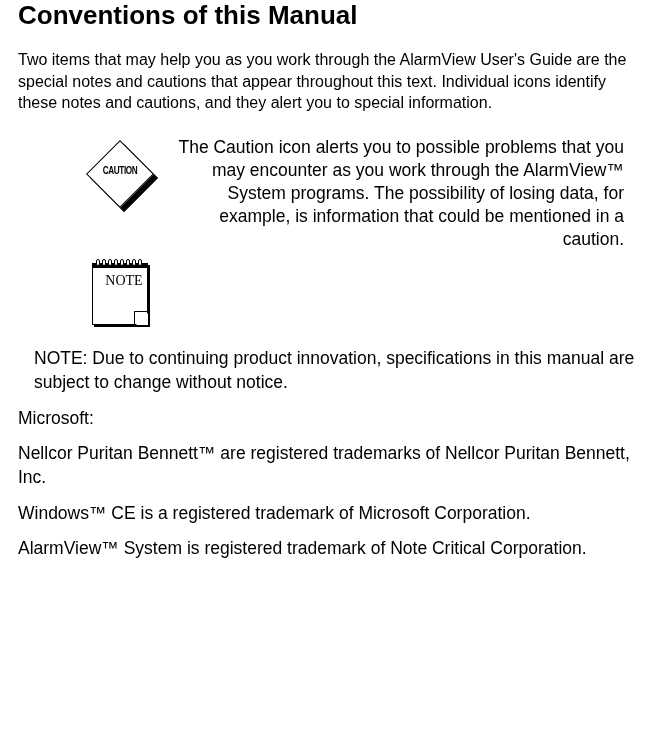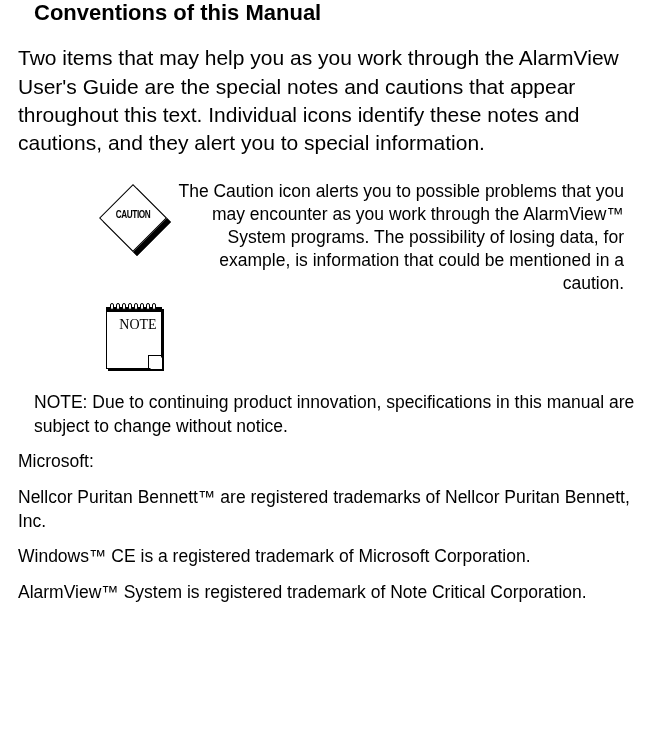--- a/index.html
+++ b/index.html
@@ -4,42 +4,40 @@
   <style>
     * { margin: 0; padding: 0; box-sizing: border-box; }
     body {
       font-family: Arial, Helvetica, sans-serif;
       padding: 0 18px 18px 18px;
       width: 662px;
       color: #000;
       background: #fff;
     }
     h1 {
-      font-size: 22px;
+      font-size: 26px;
       font-weight: bold;
       margin-bottom: 18px;
       line-height: 1.2;
-      margin-left: 16px;
     }
     .intro {
-      font-size: 21px;
+      font-size: 16px;
       line-height: 1.35;
       margin-bottom: 22px;
     }
     .icon-section {
       display: flex;
       align-items: flex-start;
       margin-bottom: 6px;
     }
     .icon-section + .icon-section { margin-bottom: 18px; }
     .icon-col {
       width: 90px;
       flex-shrink: 0;
       display: flex;
-      justify-content: center;
       align-items: flex-start;
       padding-left: 70px;
       box-sizing: content-box;
     }
     .section-text {
       font-size: 17.5px;
       line-height: 1.32;
       flex: 1;
       padding-right: 20px;
       text-align: right;

